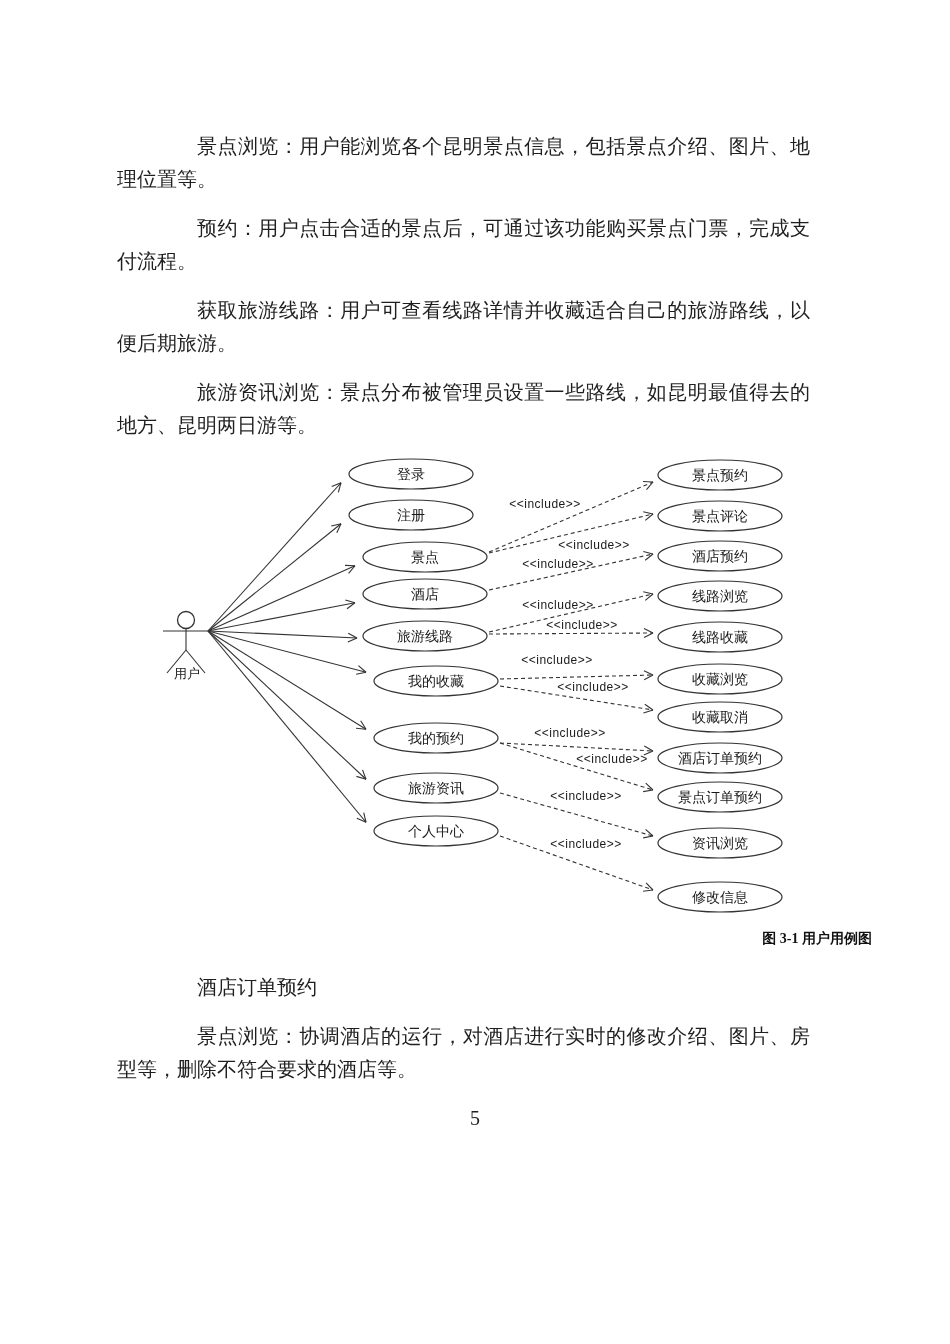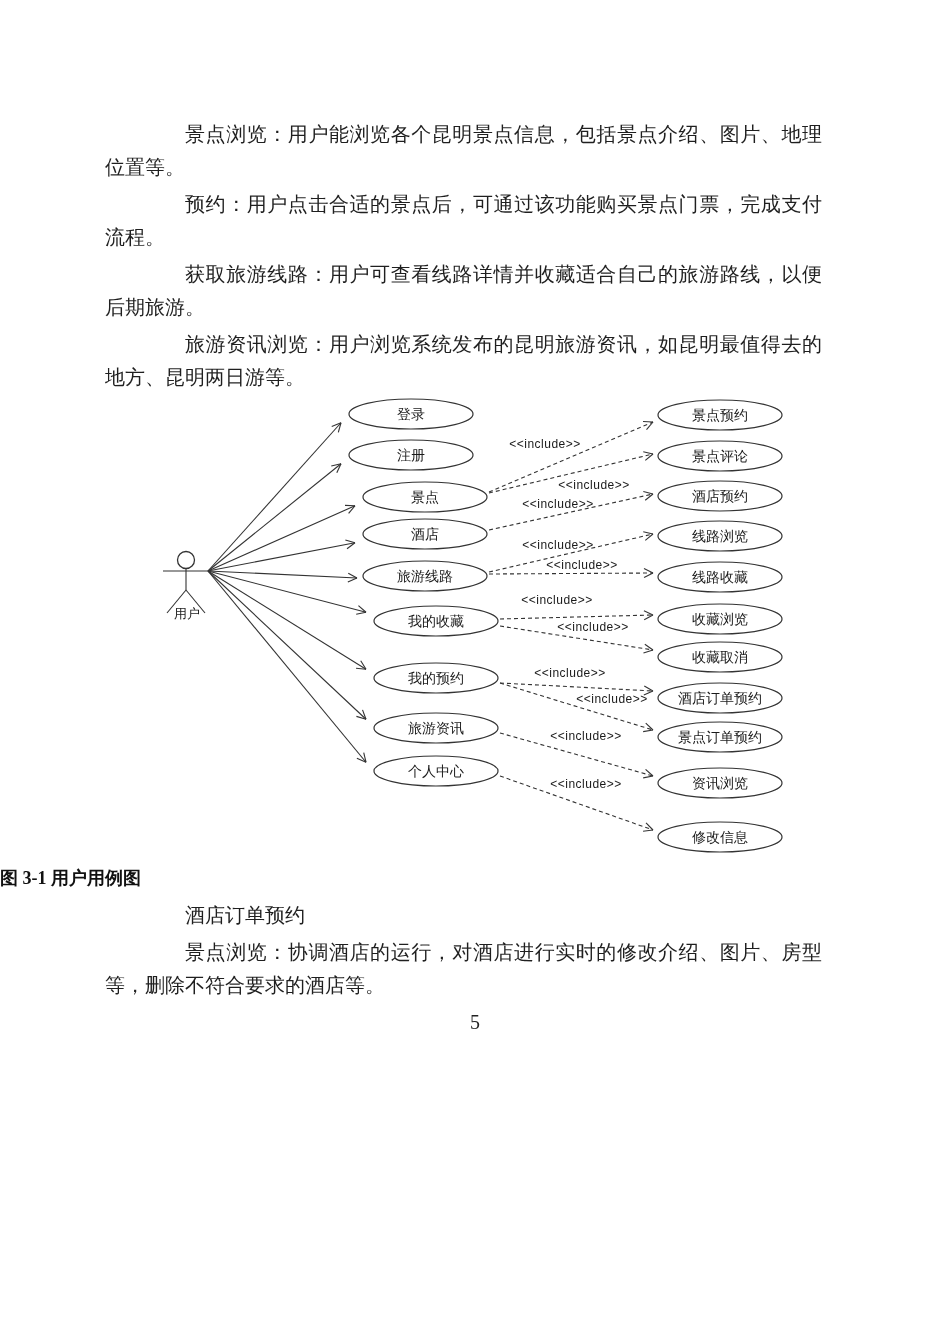--- a/index.html
+++ b/index.html
@@ -12,48 +12,48 @@
     color:#1f1f1f;
   }
   .bodytext {
     margin-left:101px;
     width:725px;
     font-size:20px;
     line-height:33px;
     text-align:justify;
   }
   .bodytext.top { padding-top:114px; }
-  .bodytext p { margin:4px; text-indent:80px; }
+  .bodytext p { margin:16px; text-indent:80px; }
   .diagram-svg { display:block; }
   .fig-caption {
     width:872px;
-    text-align:left;
+    text-align:right;
     font-weight:bold;
-    font-size:18px;
+    font-size:14px;
     line-height:33px;
     color:#111111;
   }
   .page-number {
     width:950px;
     text-align:center;
     font-size:20px;
     line-height:33px;
     color:#222222;
   }
 </style>
 </head>
 <body>
 
 <div class="page">
 
   <div class="bodytext top">
     <p>景点浏览：用户能浏览各个昆明景点信息，包括景点介绍、图片、地理位置等。</p>
     <p>预约：用户点击合适的景点后，可通过该功能购买景点门票，完成支付流程。</p>
     <p>获取旅游线路：用户可查看线路详情并收藏适合自己的旅游路线，以便后期旅游。</p>
-    <p>旅游资讯浏览：用户浏览系统发布的昆明旅游资讯，如昆明最值得去的地方、昆明两日游等。</p>
+    <p>旅游资讯浏览：景点分布被管理员设置一些路线，如昆明最值得去的地方、昆明两日游等。</p>
   </div>
 
   <svg id="usecase-svg" class="diagram-svg" width="950" height="464" viewBox="0 542 950 464" xmlns="http://www.w3.org/2000/svg">
       <g>
         <circle cx="186" cy="704" r="8.5" fill="none" stroke="#333333" stroke-width="1.3"></circle>
         <line x1="163" y1="715" x2="208" y2="715" stroke="#333333" stroke-width="1.1"></line>
         <line x1="186" y1="712" x2="186" y2="734" stroke="#333333" stroke-width="1.1"></line>
         <line x1="186" y1="734" x2="167" y2="757" stroke="#333333" stroke-width="1.1"></line>
         <line x1="186" y1="734" x2="205" y2="757" stroke="#333333" stroke-width="1.1"></line>
         <text x="187" y="762" text-anchor="middle" font-size="13" fill="#1a1a1a" font-family="&quot;Liberation Sans&quot;,&quot;DejaVu Sans&quot;,sans-serif">用户</text>

